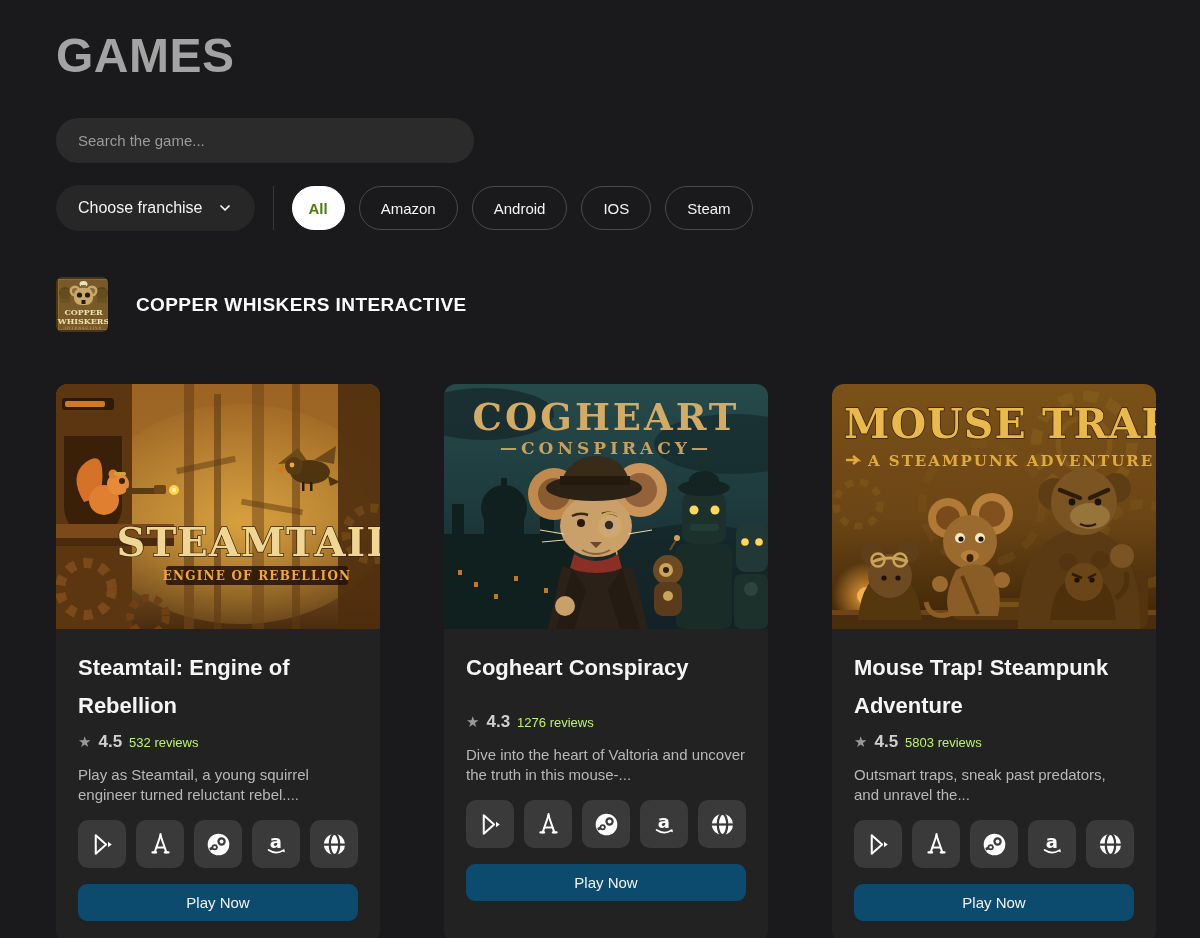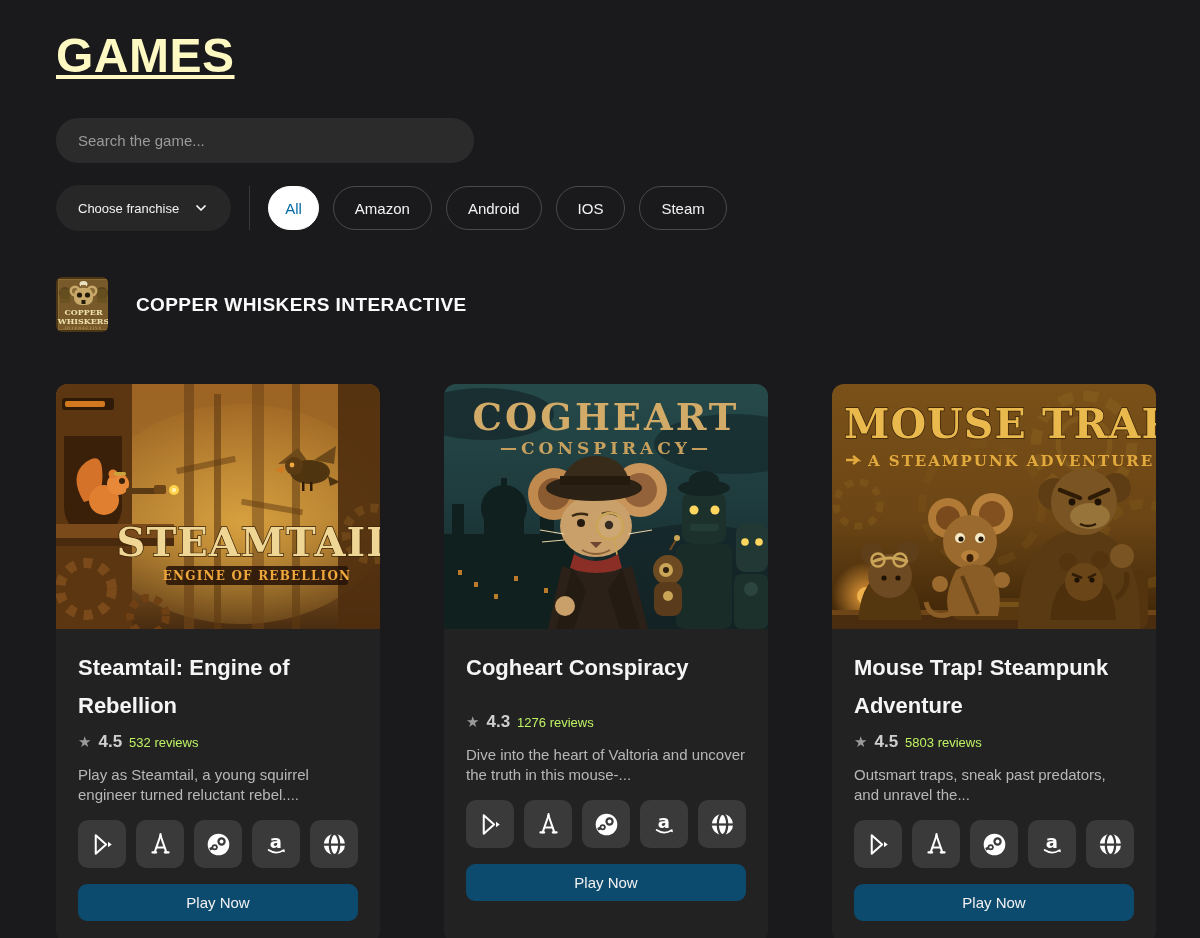--- a/index.html
+++ b/index.html
@@ -6,47 +6,46 @@
   html,body { width:1200px; height:938px; }
   body {
     background:#1a1a1c;
     font-family:"Liberation Sans", sans-serif;
     color:#f2f2f2;
     padding:26px 40px 40px 56px;
     overflow:hidden;
   }
   
   .page-title {
-    font-size:48px; font-weight:800; letter-spacing:.5px; color:#fef9c3;
+    font-size:48px; font-weight:800; letter-spacing:.5px; color:#a3a3a3;
     margin-top:2px;
-    text-decoration:underline;
   }
   .search-wrap { margin-top:35px; }
   .search-input {
     width:418px; height:45px; background:#2b2b2b; border:none; outline:none;
     border-radius:22px; padding:0 22px; font-size:15px; color:#e5e5e5;
     font-family:"Liberation Sans", sans-serif;
   }
   .search-input::placeholder { color:#9a9a9a; }
   
   .filter-row { margin-top:22px; display:flex; align-items:center; }
   .franchise-btn {
     display:flex; align-items:center; gap:14px; background:#272727; border:none;
-    color:#f2f2f2; font-size:13px; font-weight:500; border-radius:23px;
+    color:#f2f2f2; font-size:16px; font-weight:500; border-radius:23px;
     height:46px; padding:0 22px; cursor:pointer;
     font-family:"Liberation Sans", sans-serif;
   }
   .v-divider { width:1px; height:44px; background:#383838; margin:0 18px; }
   .pills { display:flex; align-items:center; gap:14px; }
   .pill {
     height:44px; border-radius:22px; padding:8px 21px; font-size:15px;
     background:transparent; border:1px solid #4a4a4a; color:#f2f2f2;
     cursor:pointer; font-family:"Liberation Sans", sans-serif;
   }
-  .pill.active { background:#fff; color:#0369a1; border-color:#fff; font-weight:400; padding:0 16px; }
+  .pill.active { background:#fff; color:#4d7c0f; border-color:#fff; font-weight:700; padding:0 16px; }
   
   .publisher-row { margin-top:46px; display:flex; align-items:center; gap:28px; }
   .publisher-logo { width:52px; height:55px; border-radius:6px; overflow:hidden; flex:0 0 auto; }
   .publisher-name { font-size:19px; font-weight:800; letter-spacing:.4px; color:#fafafa; }
   
   .cards { margin-top:52px; display:grid; grid-template-columns:repeat(3,324px); gap:64px; }
   .card { background:#222222; border-radius:12px; overflow:hidden; }
   .cover { width:324px; height:245px; display:block; }
   .card-body { padding:20px 22px 22px; }
   .game-title { font-size:22px; line-height:38px; font-weight:700; color:#f5f5f5; min-height:56px; }

